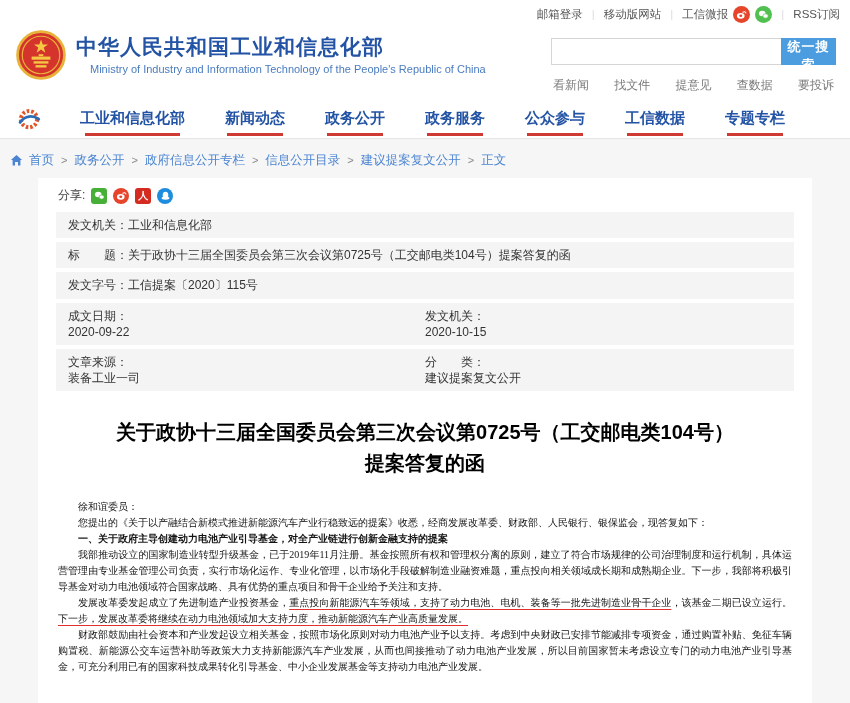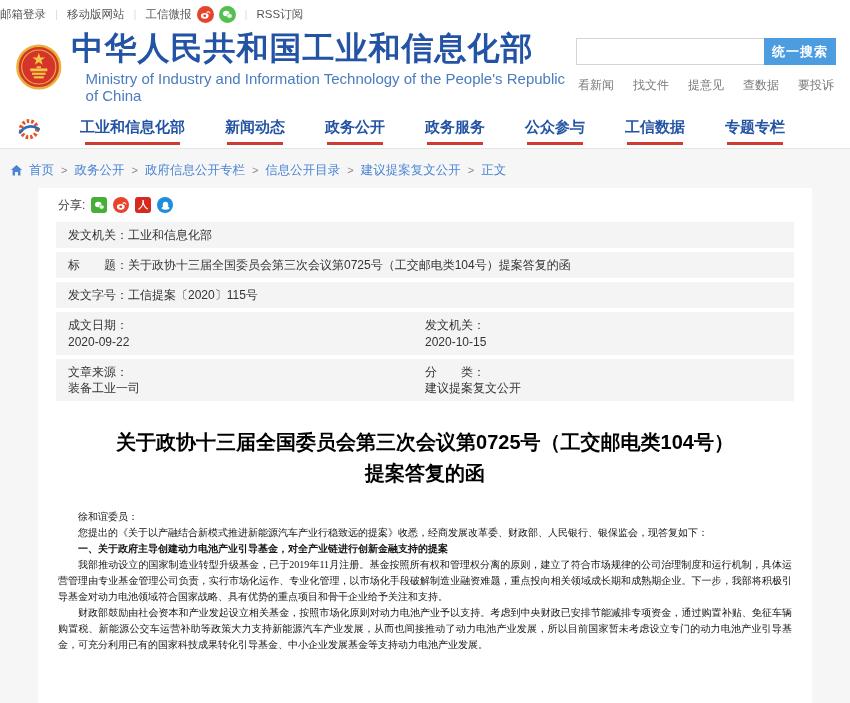--- a/index.html
+++ b/index.html
@@ -1,38 +1,38 @@
 <!DOCTYPE html>
 <html><head>
 <meta charset="utf-8">
 <style>
   * { box-sizing: border-box; margin: 0; padding: 0; }
   html, body { background: #ffffff; }
   body { font-family: "Liberation Sans", sans-serif; }
   .viewport { width: 850px; height: 703px; overflow: hidden; background: #fff; margin: 0 auto; position: relative; }
 
   
-  .topbar { height: 28px; display: flex; align-items: center; padding-right: 23px; font-size: 11.5px; color: #555; }
+  .topbar { height: 28px; display: flex; align-items: center; justify-content: flex-end; padding-right: 10px; font-size: 11.5px; color: #555; }
   .topbar .tlink { color: #555; cursor: pointer; }
   .topbar .bar { color: #ddd; margin: 0 9px; }
   .mini-icon { width: 17px; height: 17px; border-radius: 50%; display: inline-flex; align-items: center; justify-content: center; margin-left: 5px; vertical-align: middle; cursor: pointer; }
   .mini-weibo { background: #e6452c; }
   .mini-wechat { background: #52c051; }
   .mini-icon svg { display: block; }
 
   
   .header { display: flex; justify-content: space-between; align-items: flex-start; padding: 2px 14px 8px 16px; }
   .brand { display: flex; align-items: center; gap: 10px; cursor: pointer; }
   .emblem { width: 50px; height: 50px; }
-  .brand-cn { font-size: 32px; font-weight: bold; color: #2353a4; letter-spacing: 1px; line-height: 1.15; }
-  .brand-en { font-size: 15px; color: #4a7cc0; margin-top: 3px; padding-left: 14px; }
+  .brand-cn { font-size: 21px; font-weight: bold; color: #2353a4; letter-spacing: 1px; line-height: 1.15; }
+  .brand-en { font-size: 11px; color: #4a7cc0; margin-top: 3px; padding-left: 14px; }
   .search-area { width: 285px; padding-top: 8px; }
   .search-row { display: flex; }
   .search-input { flex: 1; height: 27px; border: 1px solid #d5d5d5; border-right: none; padding: 0 8px; font-size: 12px; outline: none; }
-  .search-btn { width: 72px; height: 27px; background: #4b9de0; color: #fff; border: none; font-size: 13px; font-weight: bold; cursor: pointer; letter-spacing: 1px; }
+  .search-btn { width: 55px; height: 27px; background: #4b9de0; color: #fff; border: none; font-size: 13px; font-weight: bold; cursor: pointer; letter-spacing: 1px; }
   .quick-links { display: flex; justify-content: space-between; margin-top: 12px; font-size: 12px; color: #7a7a7a; padding: 0 2px; }
   .quick-links span { cursor: pointer; }
 
   
   .nav { display: flex; align-items: center; padding: 0 16px; height: 36px; gap: 36px; background: #fff; }
   .nav-logo { width: 26px; height: 26px; }
   .nav-item { color: #2353a4; font-weight: bold; font-size: 15px; position: relative; padding: 4px 2px 8px; cursor: pointer; }
   .nav-item::after { content: ""; position: absolute; left: 6%; right: 6%; bottom: 0; height: 3px; background: #cf3a32; }
 
   
@@ -229,18 +229,19 @@
             </div>
           </div>
         </div>
 
       <h1 class="doc-title">关于政协十三届全国委员会第三次会议第0725号（工交邮电类104号）提案答复的函</h1>
       <div class="doc-body">
           <p><span>徐和谊委员：</span></p>
           <p><span>您提出的《关于以产融结合新模式推进新能源汽车产业行稳致远的提案》收悉，经商发展改革委、财政部、人民银行、银保监会，现答复如下：</span></p>
           <p class="bold"><span>一、关于政府主导创建动力电池产业引导基金，对全产业链进行创新金融支持的提案</span></p>
           <p><span>我部推动设立的国家制造业转型升级基金，已于2019年11月注册。基金按照所有权和管理权分离的原则，建立了符合市场规律的公司治理制度和运行机制，具体运营管理由专业基金管理公司负责，实行市场化运作、专业化管理，以市场化手段破解制造业融资难题，重点投向相关领域成长期和成熟期企业。下一步，我部将积极引导基金对动力电池领域符合国家战略、具有优势的重点项目和骨干企业给予关注和支持。</span></p>
+          <p><span>发展改革委发起成立了先进制造产业投资基金，</span><span class="u">重点投向新能源汽车等领域，支持了动力电池、电机、装备等一批先进制造业骨干企业</span><span>，该基金二期已设立运行。</span><span class="u">下一步，发展改革委将继续在动力电池领域加大支持力度，推动新能源汽车产业高质量发展。</span></p>
           <p><span>财政部鼓励由社会资本和产业发起设立相关基金，按照市场化原则对动力电池产业予以支持。考虑到中央财政已安排节能减排专项资金，通过购置补贴、免征车辆购置税、新能源公交车运营补助等政策大力支持新能源汽车产业发展，从而也间接推动了动力电池产业发展，所以目前国家暂未考虑设立专门的动力电池产业引导基金，可充分利用已有的国家科技成果转化引导基金、中小企业发展基金等支持动力电池产业发展。</span></p>
         </div>
 
     </div>
   </div>
 </div>
 
 </body></html>

